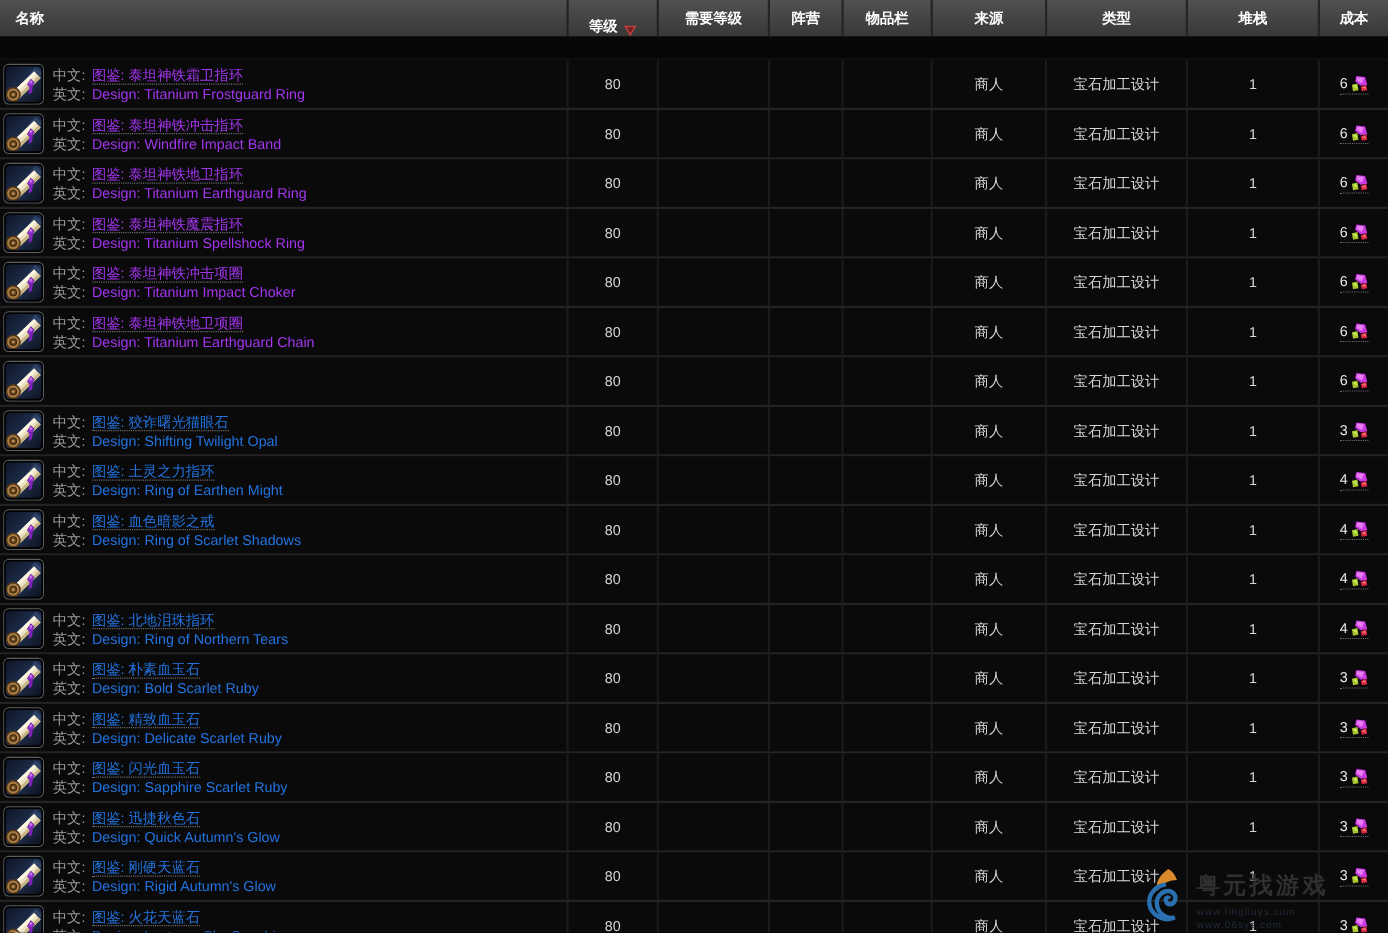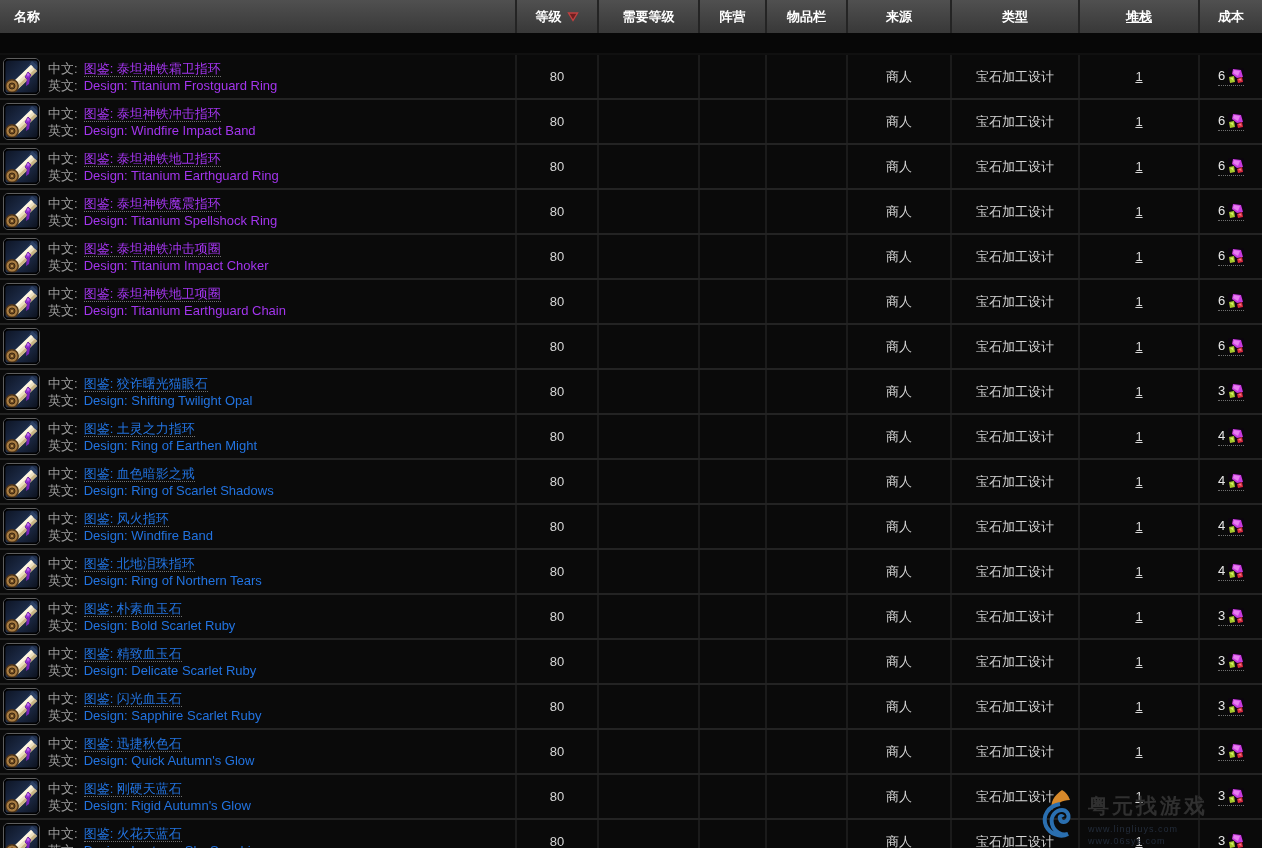--- a/index.html
+++ b/index.html
@@ -10,22 +10,22 @@
   }
   
   .thead { display:flex; height:33px; background:linear-gradient(#505050,#383838); }
   .th {
     box-sizing:border-box; height:33px; border-left:2px solid #242424;
     display:flex; align-items:center; justify-content:center; gap:5px;
     color:#fff; font-size:13px; font-weight:bold; white-space:nowrap;
   }
   .th:first-child { border-left:none; justify-content:flex-start; padding-left:14px; }
   
-  .c0{width:515px;} .c1{width:82px;} .c2{width:101px;} .c3{width:67px;}
-  .c4{width:81px;} .c5{width:104px;} .c6{width:128px;} .c7{width:120px;text-decoration:underline;} .c8{width:64px;justify-content:center;}
+  .c0{width:515px;} .c1{width:82px;align-items:flex-end;} .c2{width:101px;} .c3{width:67px;}
+  .c4{width:81px;} .c5{width:104px;} .c6{width:128px;} .c7{width:120px;} .c8{width:64px;justify-content:center;}
   
   .tbody { border-top:2px solid #101010;margin-top:20px; }
   .tr { display:flex; height:45px; box-sizing:border-box; background:#0a0a0a; border-bottom:2px solid #232323; }
   .td {
     box-sizing:border-box; border-left:2px solid #1b1b1b;
     display:flex; align-items:center; justify-content:center;
     color:#d6d6d6; font-size:13px; overflow:hidden; white-space:nowrap;
   }
   .td.name { justify-content:flex-start; border-left:none; padding-left:3px; }
   .names { display:flex; flex-direction:column; margin-left:8px; line-height:17px; font-size:13px; }
@@ -681,24 +681,20 @@
             </g>
             <circle cx="8" cy="27" r="6.2" fill="#a87c42" stroke="#4e3418" stroke-width="1.4"></circle>
             <circle cx="8" cy="27" r="3" fill="#6e4a22" stroke="#3c2810" stroke-width="1"></circle>
             <circle cx="8" cy="27" r="1.1" fill="#caa05c"></circle>
             <path d="M24 13 L21 18 L24 21 L27 16 Z" fill="#9a34d8" stroke="#5c1496" stroke-width="0.8"></path>
             <path d="M23 18 L22 27 L25 25 L26 19 Z" fill="#7c22b8"></path>
             <circle cx="24" cy="15.5" r="1.3" fill="#c974f0"></circle>
             <rect x="0.6" y="0.6" width="33.8" height="33.8" rx="4" fill="none" stroke="#000" stroke-width="1.6"></rect>
           </svg>
         </span>
-        <span class="names">
-          <span><span class="lab">中文:</span><a class="cn">图鉴: 风火指环</a></span>
-          <span><span class="lab">英文:</span><a class="en">Design: Windfire Band</a></span>
-        </span>
       </div>
       <div class="td c1">80</div>
       <div class="td c2"></div>
       <div class="td c3"></div>
       <div class="td c4"></div>
       <div class="td c5">商人</div>
       <div class="td c6">宝石加工设计</div>
       <div class="td c7">1</div>
       <div class="td c8">
         <a class="costlink">

